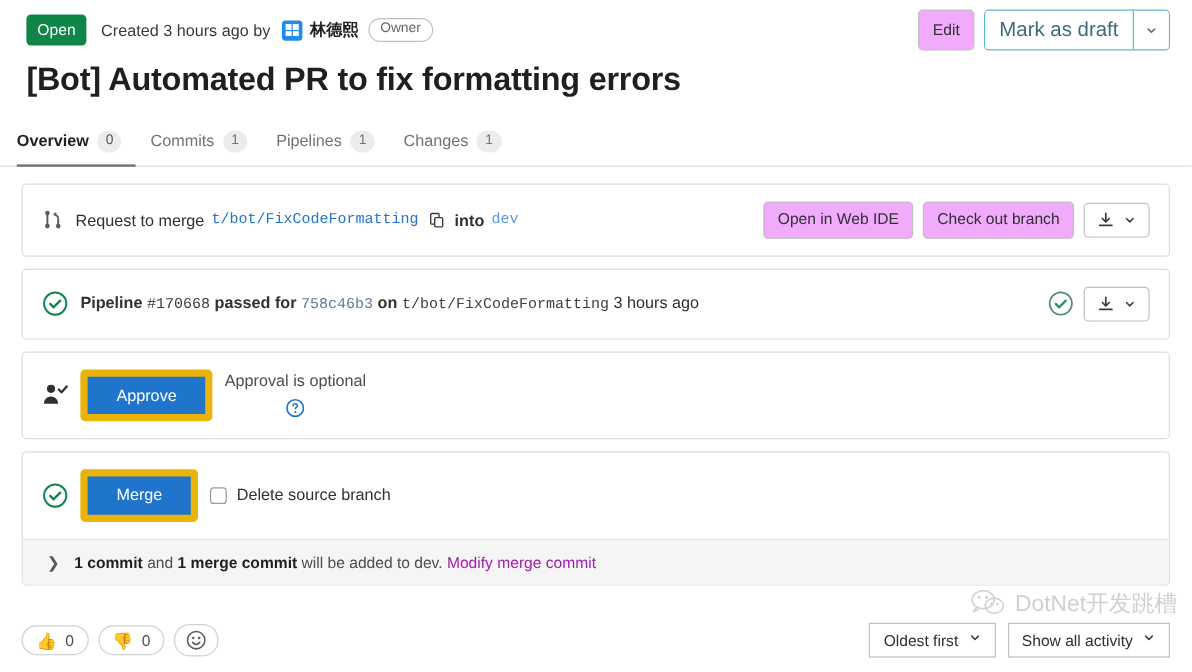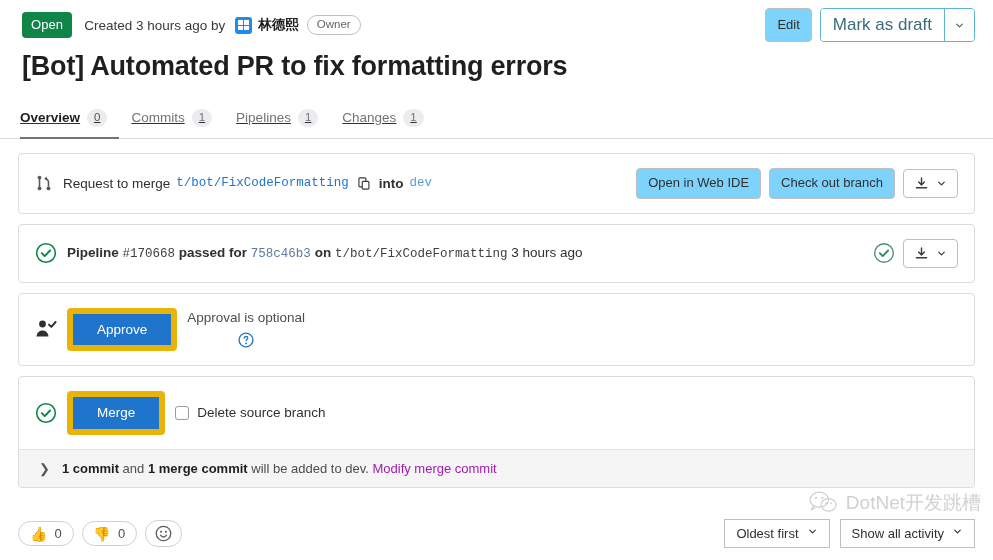--- a/index.html
+++ b/index.html
@@ -39,21 +39,21 @@
   .avatar::before { left: 3px; top: 3.5px; width: 4.5px; height: 4.5px; box-shadow: 6px 0 0 #fff; }
   .avatar::after  { left: 3px; top: 9px;  width: 4.5px; height: 4.5px; box-shadow: 6px 0 0 #fff; }
   .author-name { font-size: 13.5px; font-weight: bold; color: #1f1f1f; }
   .owner-pill {
     border: 1px solid #bfbfbf; border-radius: 11px;
     font-size: 11.5px; color: #666; padding: 2.5px 9px 3.5px;
     line-height: 1;
   }
   .header-actions { margin-left: auto; display: flex; align-items: stretch; gap: 8px; }
   .btn {
-    background: #7dd3fc; border: 1px solid #bfbfbf; border-radius: 4px;
+    background: #f0abfc; border: 1px solid #bfbfbf; border-radius: 4px;
     font-size: 13px; color: #303030; padding: 6px 11px;
     line-height: 1.3; cursor: pointer; font-family: inherit;
     white-space: nowrap;
   }
   .btn-split {
     display: flex; align-items: stretch;
     border: 1px solid #5db6ce; border-radius: 4px; overflow: hidden;
   }
   .btn-split .main {
     background: #fff; border: 0; color: #3d6b77;
@@ -67,24 +67,23 @@
   
   .mr-title {
     font-size: 27px; font-weight: bold; color: #1f1f1f;
     padding: 4px 22px 0 22px; letter-spacing: -.2px;
     line-height: 1.25;
   }
 
   
   .tabs {
     display: flex; align-items: flex-end; gap: 0;
-    padding: 12px 22px 0 20px;
+    padding: 12px 22px 0 14px;
     border-bottom: 1px solid #dbdbdb;
     margin-top: 8px;
-    text-decoration: underline;
   }
   .tab {
     display: flex; align-items: center; gap: 7px;
     padding: 4px 12px 10px 12px;
     font-size: 13.5px; color: #737278; cursor: pointer;
     border-bottom: 2px solid transparent;
     position: relative; top: 1px;
   }
   .tab:first-child { padding-left: 0; }
   .tab.active { color: #1f1f1f; font-weight: bold; border-bottom-color: #737278; }

